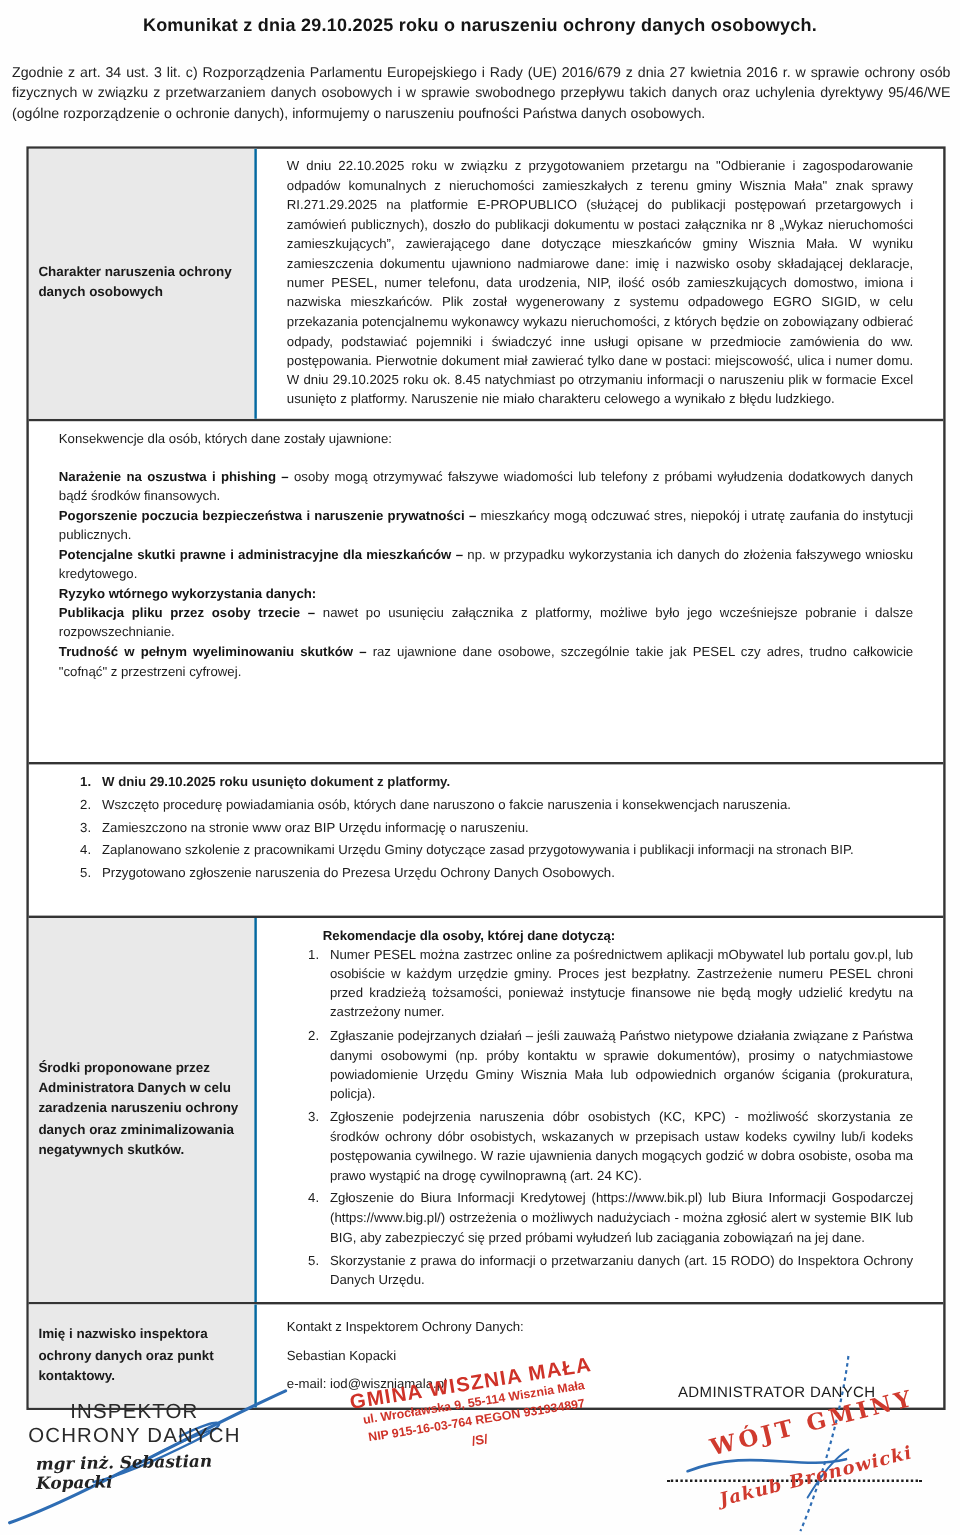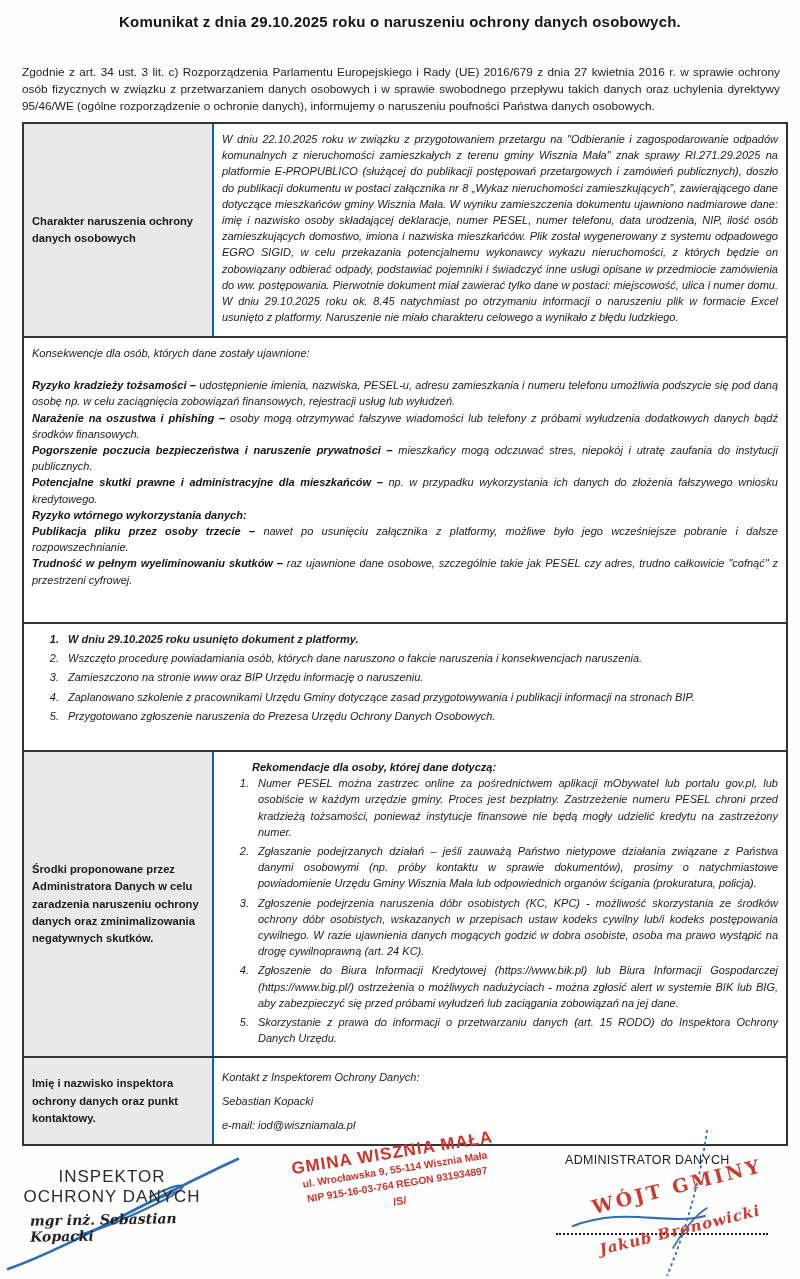--- a/index.html
+++ b/index.html
@@ -1,27 +1,27 @@
 <!DOCTYPE html>
 <html lang="pl"><head>
 <meta charset="utf-8">
 <style>
   html,body{margin:0;padding:0;}
   body{width:800px;height:1279px;background:#ffffff;font-family:"Liberation Sans",sans-serif;color:#1e1e1e;}
   .page{position:relative;width:800px;height:1279px;background:#fefefe;overflow:hidden;}
 
   .title{margin:0;padding:13px 60px 0 60px;text-align:center;font-size:15px;font-weight:bold;letter-spacing:.2px;color:#151515;}
-  .intro{margin:12px;position:absolute;left:10px;right:8px;top:52px;font-size:11.8px;line-height:17px;text-align:justify;color:#222;}
+  .intro{margin:0;position:absolute;left:10px;right:8px;top:52px;font-size:11.8px;line-height:17px;text-align:justify;color:#222;}
 
   .btable{position:absolute;left:22px;top:122px;width:766px;border:2px solid #343434;box-sizing:border-box;background:#fff;}
   .trow{display:flex;border-bottom:2px solid #343434;}
   .trow:last-child{border-bottom:none;}
   .cell-label{width:190px;min-width:190px;box-sizing:border-box;background:#e9e9e9;border-right:2px solid #0369a1;
     padding:8px 8px;font-weight:bold;font-size:11.2px;line-height:1.55;display:flex;align-items:center;color:#1a1a1a;}
-  .cell-content{flex:1;box-sizing:border-box;padding:7px 8px;font-size:11px;line-height:16.2px;text-align:justify;overflow:hidden;color:#1c1c1c;font-style:italic;}
+  .cell-content{flex:1;box-sizing:border-box;padding:7px 25px;font-size:11px;line-height:16.2px;text-align:justify;overflow:hidden;color:#1c1c1c;}
   .r1{min-height:212px;}
   .r2{min-height:284px;}
   .r3{min-height:126px;}
   .r4{min-height:284px;}
   .r5{min-height:80px;}
   .cell-content p{margin:0;}
   .gap{height:16px;}
   .cell-content b{color:#141414;}
   ol{margin:0;padding-left:30px;}
   ol li{padding-left:6px;margin-bottom:3px;text-align:justify;}
@@ -63,21 +63,20 @@
       </div>
       <div class="cell-content">
         <p>W dniu 22.10.2025 roku w związku z przygotowaniem przetargu na "Odbieranie i zagospodarowanie odpadów komunalnych z nieruchomości zamieszkałych z terenu gminy Wisznia Mała" znak sprawy RI.271.29.2025 na platformie E-PROPUBLICO (służącej do publikacji postępowań przetargowych i zamówień publicznych), doszło do publikacji dokumentu w postaci załącznika nr 8 „Wykaz nieruchomości zamieszkujących”, zawierającego dane dotyczące mieszkańców gminy Wisznia Mała. W wyniku zamieszczenia dokumentu ujawniono nadmiarowe dane: imię i nazwisko osoby składającej deklaracje, numer PESEL, numer telefonu, data urodzenia, NIP, ilość osób zamieszkujących domostwo, imiona i nazwiska mieszkańców. Plik został wygenerowany z systemu odpadowego EGRO SIGID, w celu przekazania potencjalnemu wykonawcy wykazu nieruchomości, z których będzie on zobowiązany odbierać odpady, podstawiać pojemniki i świadczyć inne usługi opisane w przedmiocie zamówienia do ww. postępowania. Pierwotnie dokument miał zawierać tylko dane w postaci: miejscowość, ulica i numer domu. W dniu 29.10.2025 roku ok. 8.45 natychmiast po otrzymaniu informacji o naruszeniu plik w formacie Excel usunięto z platformy. Naruszenie nie miało charakteru celowego a wynikało z błędu ludzkiego.</p>
       </div>
     </div>
 
     <div class="trow r2">
       <div class="cell-content">
         <p>Konsekwencje dla osób, których dane zostały ujawnione:</p>
         <div class="gap"></div>
-        <p><b>Ryzyko kradzieży tożsamości –</b><span> udostępnienie imienia, nazwiska, PESEL-u, adresu zamieszkania i numeru telefonu umożliwia podszycie się pod daną osobę np. w celu zaciągnięcia zobowiązań finansowych, rejestracji usług lub wyłudzeń.</span></p>
         <p><b>Narażenie na oszustwa i phishing –</b><span> osoby mogą otrzymywać fałszywe wiadomości lub telefony z próbami wyłudzenia dodatkowych danych bądź środków finansowych.</span></p>
         <p><b>Pogorszenie poczucia bezpieczeństwa i naruszenie prywatności –</b><span> mieszkańcy mogą odczuwać stres, niepokój i utratę zaufania do instytucji publicznych.</span></p>
         <p><b>Potencjalne skutki prawne i administracyjne dla mieszkańców –</b><span> np. w przypadku wykorzystania ich danych do złożenia fałszywego wniosku kredytowego.</span></p>
         <p><b>Ryzyko wtórnego wykorzystania danych:</b><span></span></p>
         <p><b>Publikacja pliku przez osoby trzecie –</b><span> nawet po usunięciu załącznika z platformy, możliwe było jego wcześniejsze pobranie i dalsze rozpowszechnianie.</span></p>
         <p><b>Trudność w pełnym wyeliminowaniu skutków –</b><span> raz ujawnione dane osobowe, szczególnie takie jak PESEL czy adres, trudno całkowicie "cofnąć" z przestrzeni cyfrowej.</span></p>
       </div>
     </div>
 
     <div class="trow r3">

